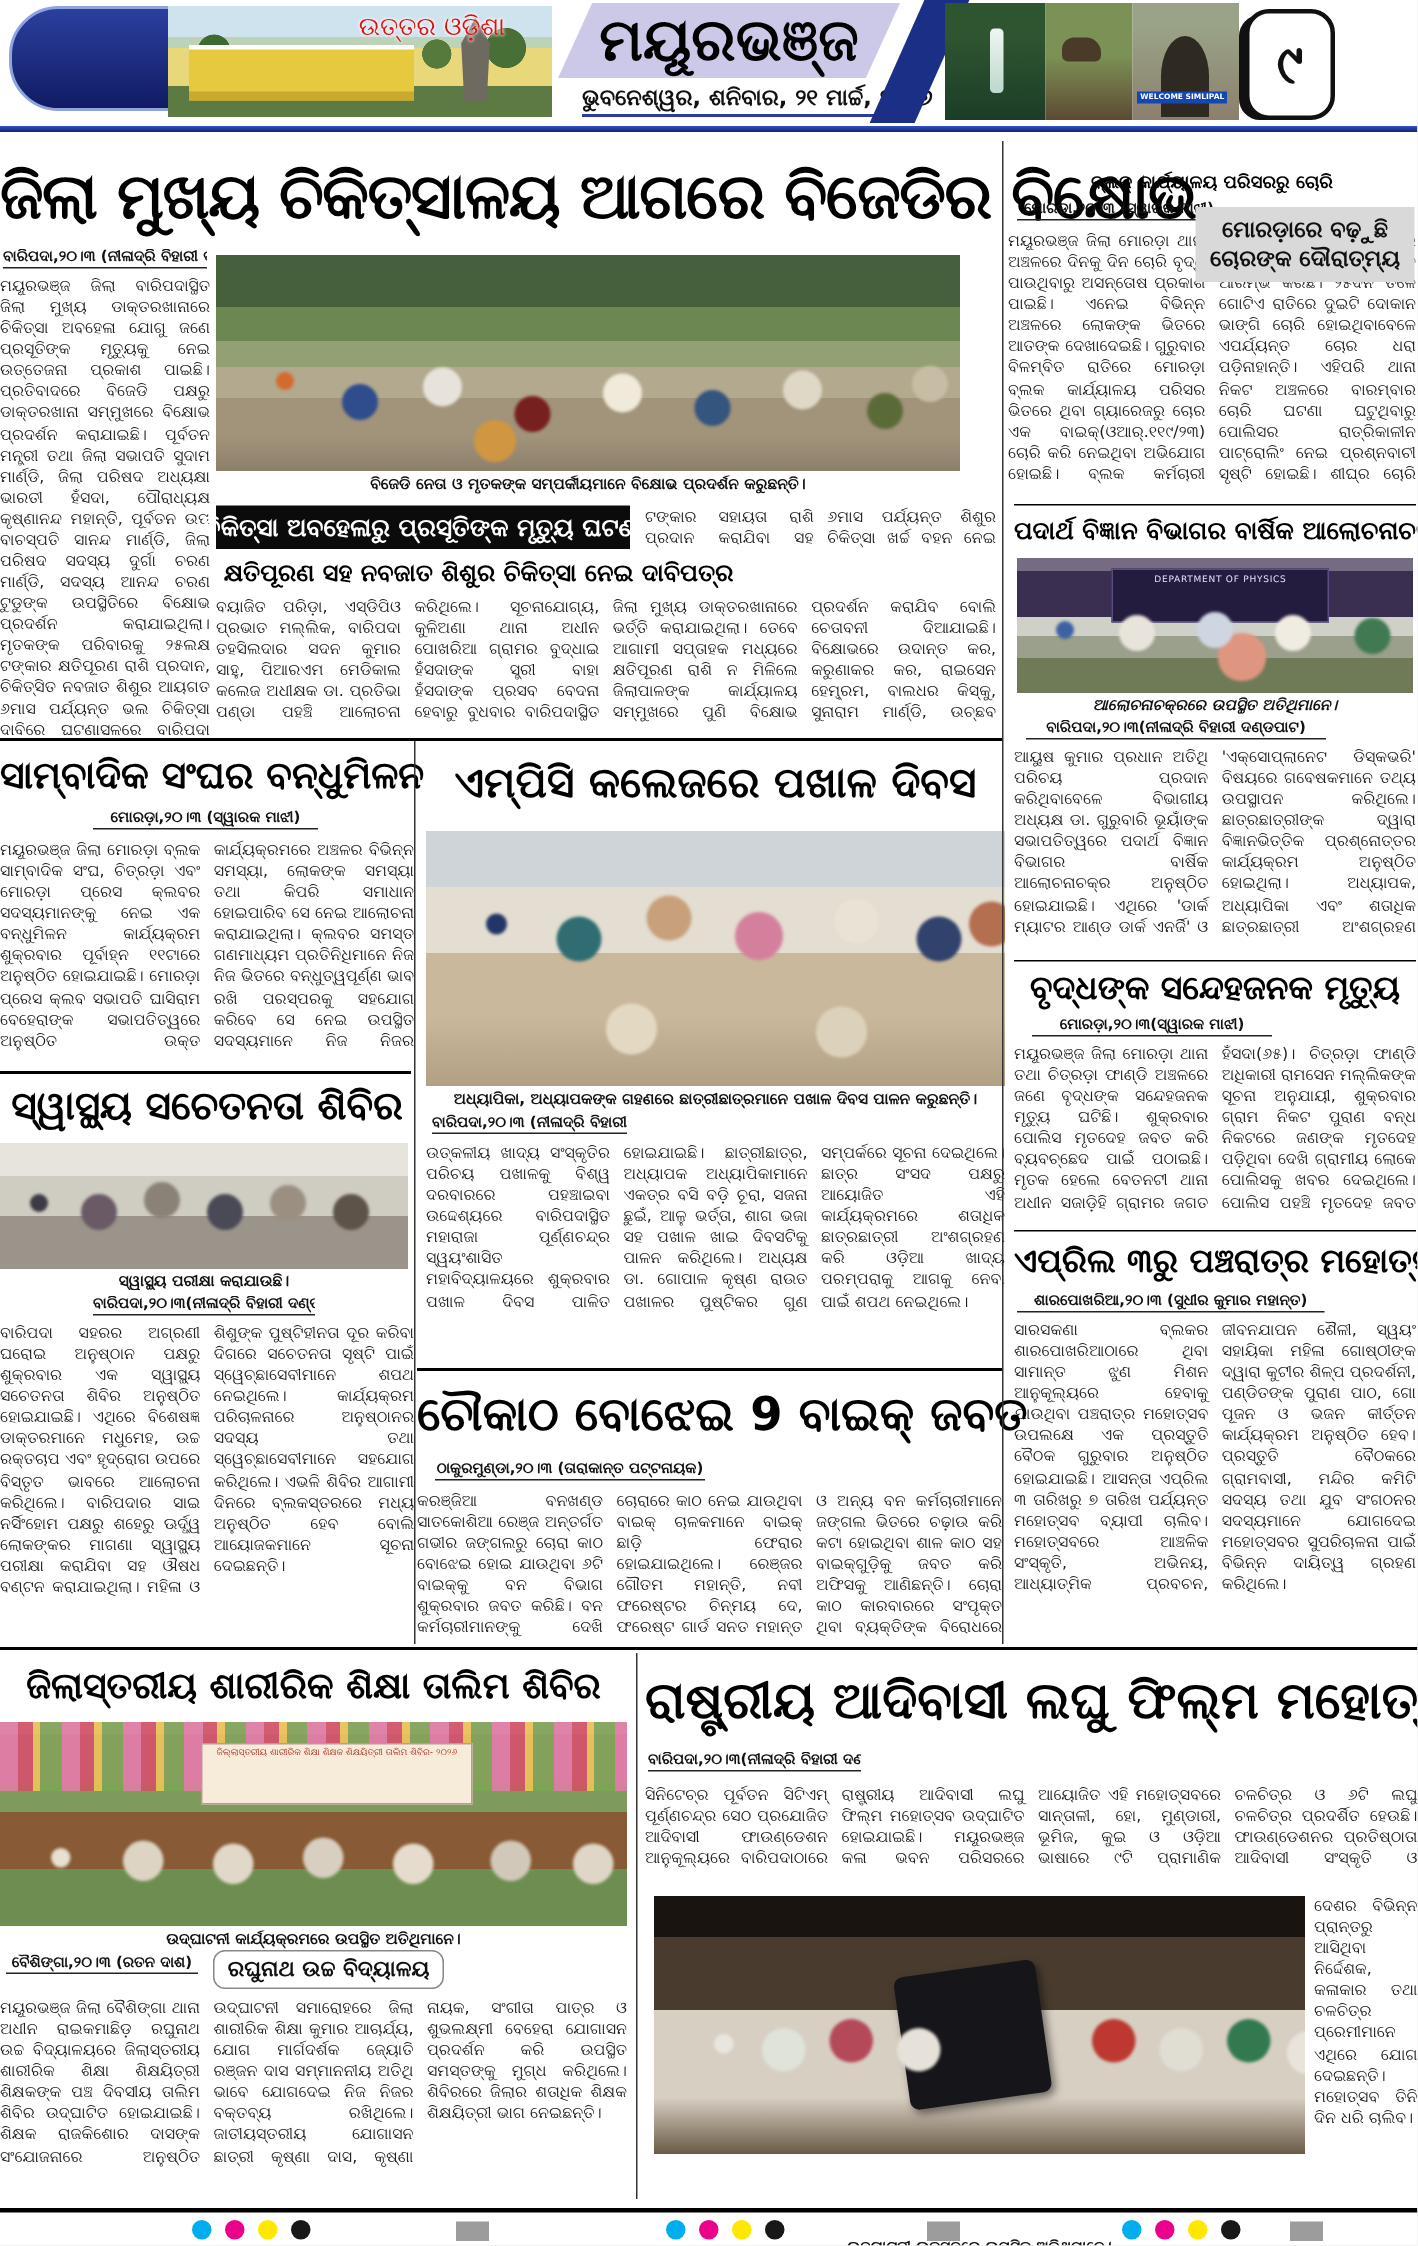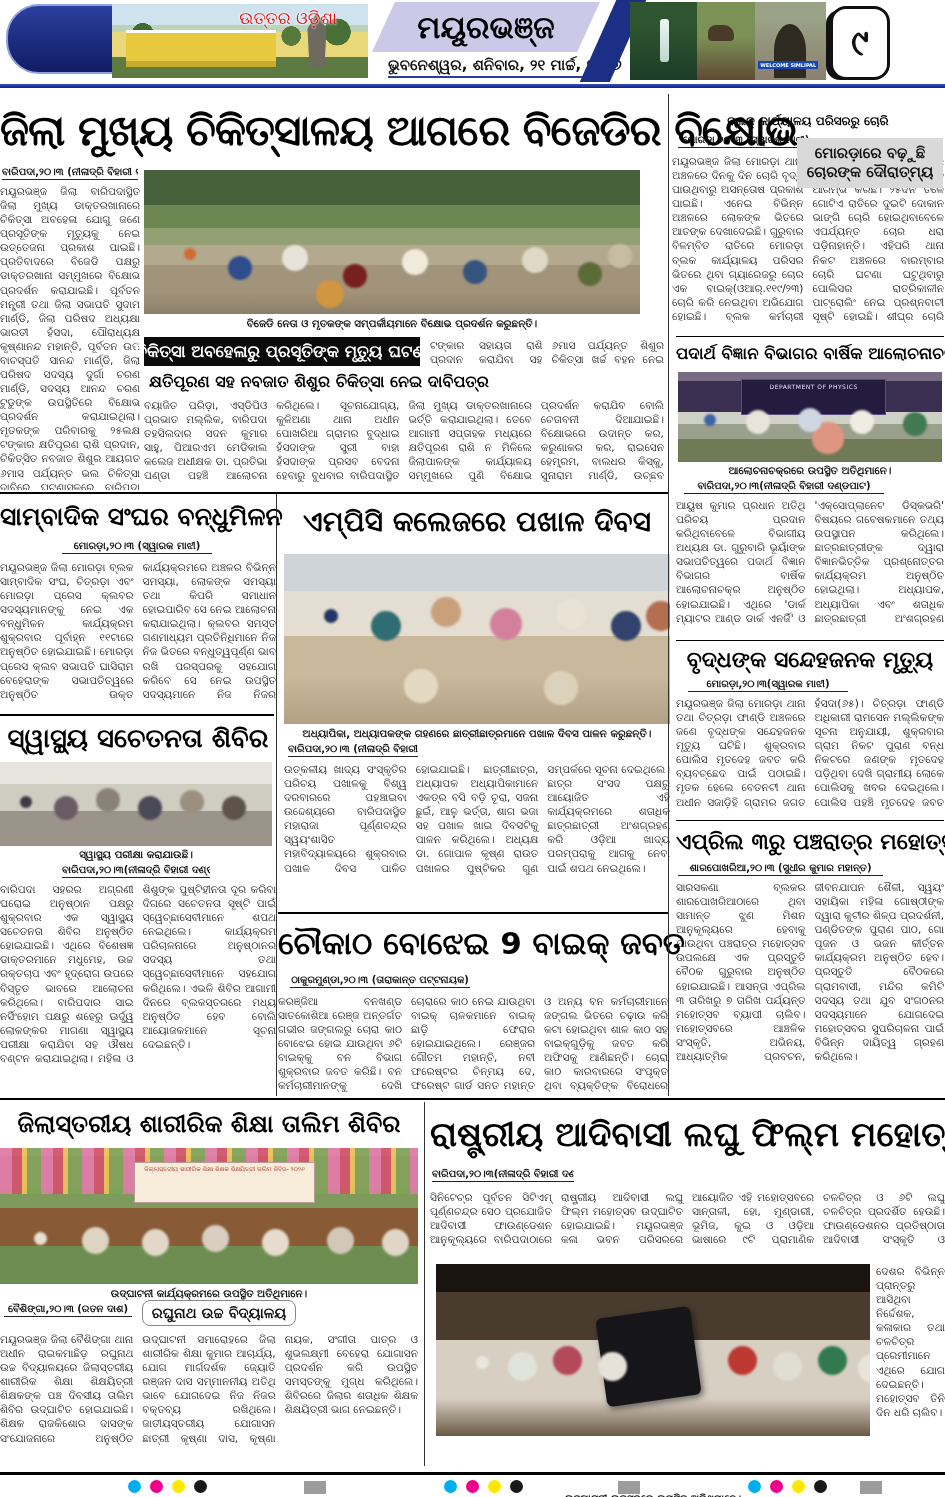--- a/index.html
+++ b/index.html
@@ -37,21 +37,21 @@
                 radial-gradient(circle 22px at 88% 45%,#486f35 60%,transparent 62%),
                 radial-gradient(circle 16px at 70% 55%,#557a3c 60%,transparent 62%);}
   #mast-temple{position:absolute;right:34px;top:8px;width:34px;height:56px;background:#6e6a60;
      clip-path:polygon(50% 0,78% 30%,72% 100%,28% 100%,22% 30%);}
   #mast-building{position:absolute;left:14px;top:26px;width:150px;height:34px;background:#e7c93f;
      border-top:3px solid #fff;box-shadow:inset 0 -6px 0 #c9a92e;}
   #edition-label{position:absolute;left:96px;top:4px;width:160px;text-align:center;font-weight:normal;
      font-size:17px;color:#e01010;text-shadow:0 0 2px #fff,0 0 3px #fff;}
   #title-panel{position:absolute;left:372px;top:2px;width:228px;height:50px;background:#ccc8e8;
      clip-path:polygon(10% 0,100% 0,90% 100%,0 100%);display:flex;align-items:center;justify-content:center;}
-  #paper-title{font-size:31px;font-weight:bold;color:#000;white-space:nowrap;}
+  #paper-title{font-size:39px;font-weight:bold;color:#000;white-space:nowrap;}
   #dateline{position:absolute;left:388px;top:56px;width:196px;height:20px;background:#fff;
      border-bottom:2px solid #2a3d9c;font-size:15px;font-weight:bold;text-align:center;line-height:19px;white-space:nowrap;}
   #mast-slash{position:absolute;left:598px;top:0;width:30px;height:82px;background:#1b2f86;transform:skewX(-24deg);}
   #mast-collage{position:absolute;left:630px;top:2px;width:196px;height:78px;display:flex;overflow:hidden;}
   .collage-cell{height:100%;position:relative;}
   #collage-waterfall{width:34%;background:linear-gradient(180deg,#2f5430 0 30%,#1b3d27 100%);}
   #collage-waterfall::after{content:"";position:absolute;left:45%;top:22%;width:9px;height:55%;background:linear-gradient(180deg,#eef6f2,#bcd8cc);border-radius:3px;}
   #collage-wild{width:30%;background:linear-gradient(180deg,#7c9156 0 45%,#5d4a33 100%);}
   #collage-wild::after{content:"";position:absolute;left:20%;top:30%;width:26px;height:16px;background:#4a3a28;border-radius:8px 10px 4px 4px;}
   #collage-arch{width:36%;background:linear-gradient(180deg,#9aa387 0 20%,#8b7f6d 100%);}
@@ -97,21 +97,21 @@
   #mpc-caption{left:284px;top:727px;width:386px;}
   #mpc-byline{left:288px;top:743px;width:130px;}
   #mpc-body{left:284px;top:762px;width:386px;height:148px;}
 
   #bikes-hl{left:278px;top:916px;width:390px;height:54px;font-size:31px;line-height:54px;}
   #bikes-byline{left:290px;top:974px;width:180px;}
   #bikes-body{left:278px;top:994px;width:390px;height:102px;}
 
   #physics-hl{left:676px;top:340px;width:268px;height:28px;font-size:16.5px;line-height:28px;}
   #physics-photo{left:678px;top:372px;width:264px;height:90px;}
-  #physics-caption{left:678px;top:464px;width:264px;}
+  #physics-caption{left:678px;top:464px;width:264px;font-style:italic;}
   #physics-byline{left:684px;top:480px;width:200px;}
   #physics-body{left:676px;top:498px;width:268px;height:140px;}
 
   #oldman-hl{left:676px;top:644px;width:268px;height:32px;font-size:22px;line-height:32px;}
   #oldman-byline{left:688px;top:678px;width:160px;}
   #oldman-body{left:676px;top:696px;width:268px;height:122px;}
 
   #pancha-hl{left:676px;top:824px;width:268px;height:36px;font-size:22px;line-height:36px;}
   #pancha-byline{left:678px;top:862px;width:205px;}
   #pancha-body{left:676px;top:880px;width:268px;height:214px;}

